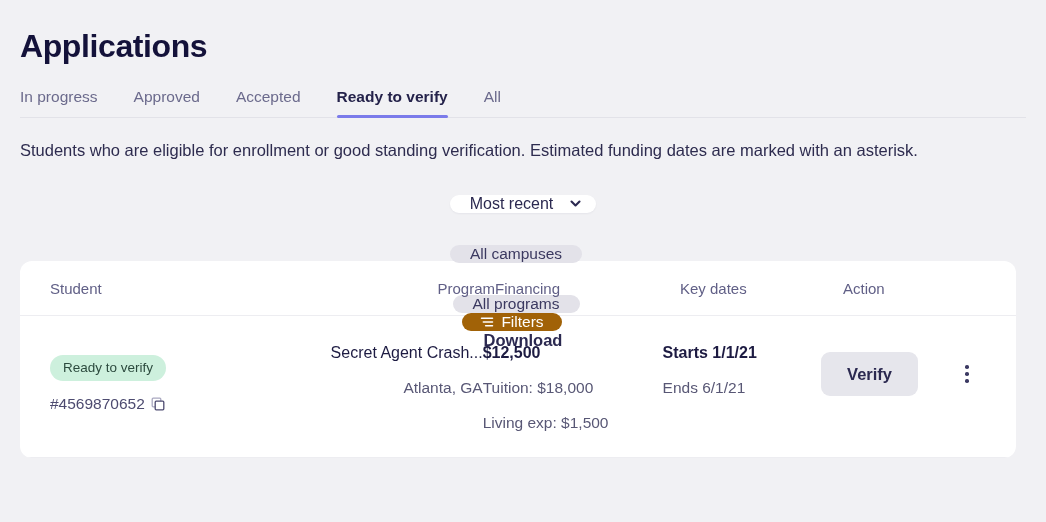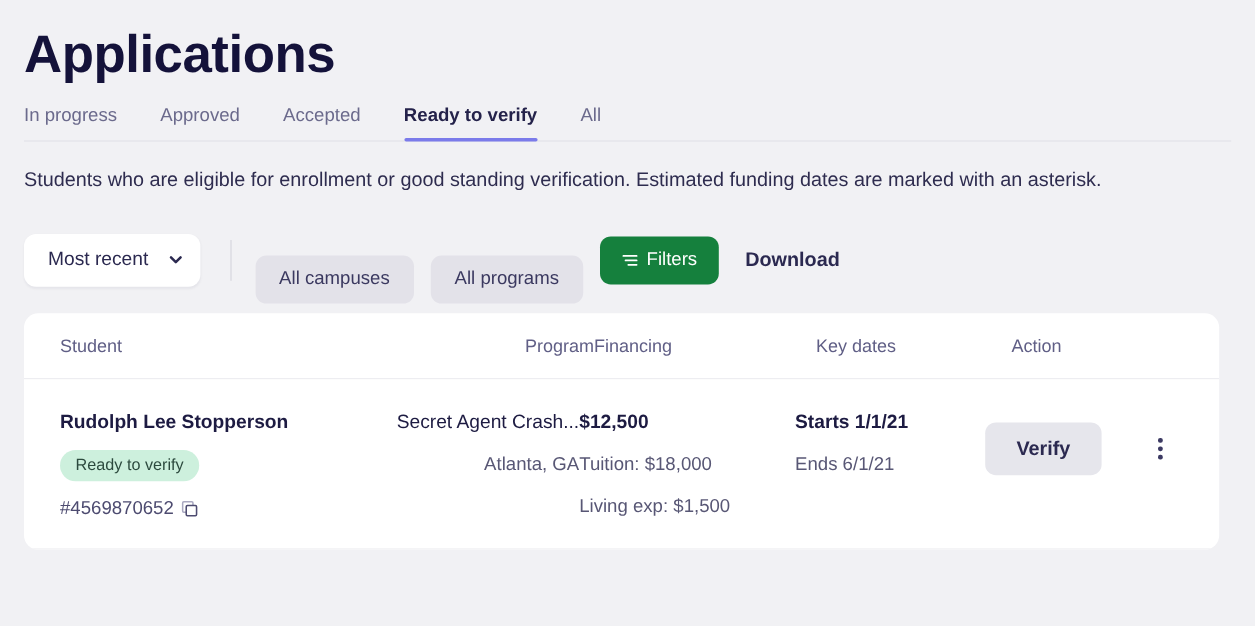--- a/index.html
+++ b/index.html
@@ -19,21 +19,21 @@
 
   .page {
     position: relative;
     width: 1046px;
     height: 522px;
     padding: 0 20px;
   }
 
   
   .page-title {
-    font-size: 44px;
+    font-size: 32px;
     font-weight: bold;
     letter-spacing: -0.4px;
     color: #14123a;
     padding-top: 24px;
     line-height: 44px;
   }
 
   
   .tabs {
     position: relative;
@@ -77,20 +77,21 @@
     color: #2e2c4f;
     max-width: 1000px;
   }
 
   
   .toolbar {
     display: flex;
     align-items: center;
     margin-top: 32px;
     height: 44px;
+    flex-direction: column;
   }
   .sort-select {
     display: flex;
     align-items: center;
     gap: 16px;
     background: #ffffff;
     border-radius: 10px;
     height: 44px;
     padding: 0 16px 0 20px;
     font-size: 16px;
@@ -126,21 +127,21 @@
     cursor: pointer;
     font-family: inherit;
     margin-right: 14px;
     margin-top: 32px;
   }
 
   .filters-btn {
     display: inline-flex;
     align-items: center;
     gap: 7px;
-    background: #15803d;
+    background: #a16207;
     border: none;
     border-radius: 9px;
     height: 40px;
     padding: 0 18px;
     font-size: 15.5px;
     color: #ffffff;
     cursor: pointer;
     font-family: inherit;
     margin-right: 22px;
   }
@@ -321,21 +322,20 @@
       <div class="th c-student">Student</div>
       <div class="th c-program">Program</div>
       <div class="th c-financing">Financing</div>
       <div class="th c-keydates">Key dates</div>
       <div class="th c-action" style="justify-content:flex-start;padding-top:0;">Action</div>
     </div>
 
     <div class="row tbody-row">
 
       <div class="c-student">
-        <div class="cell-primary bold">Rudolph Lee Stopperson</div>
         <div class="badge">Ready to verify</div>
         <div class="app-id">
           <span>#4569870652</span>
           <span>
             <svg class="copy-icon" width="14" height="14" viewBox="0 0 14 14" fill="none">
               <rect x="1.2" y="1.2" width="8.6" height="8.6" rx="1" stroke="#a9a8c0" stroke-width="1.3"></rect>
               <rect x="4.2" y="4.2" width="8.6" height="8.6" rx="1" fill="#ffffff" stroke="#4d4b70" stroke-width="1.3"></rect>
             </svg>
           </span>
         </div>

